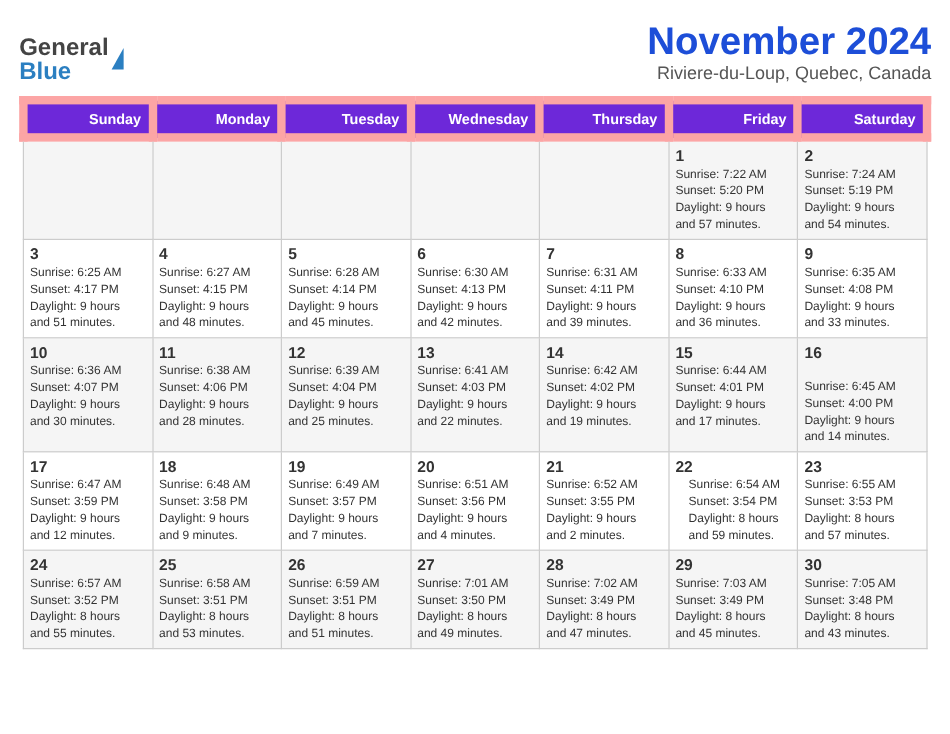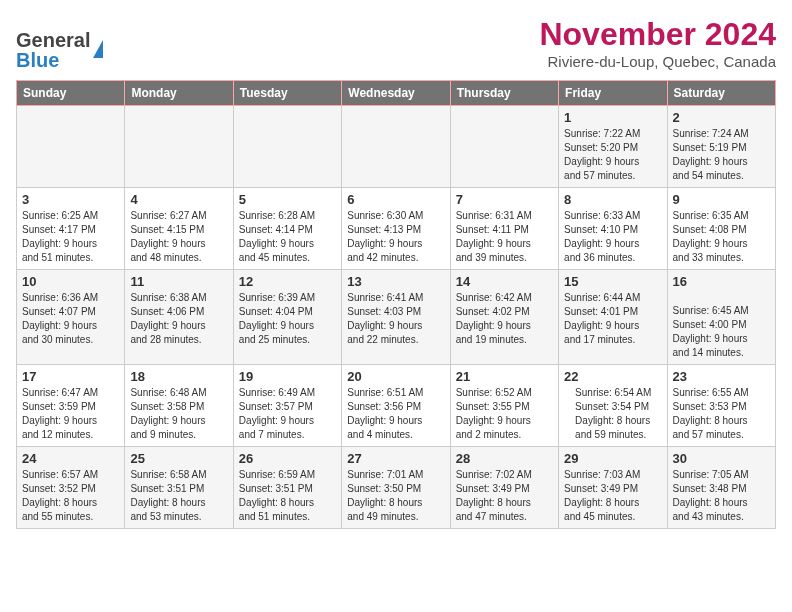--- a/index.html
+++ b/index.html
@@ -15,37 +15,37 @@
       justify-content: space-between;
       align-items: flex-end;
       margin-bottom: 10px;
     }
     .title-area {
       text-align: right;
     }
     .month-title {
       font-size: 32px;
       font-weight: bold;
-      color: #be185d;
+      color: #1d4ed8;
     }
     .location {
       font-size: 15px;
       color: #555;
     }
     .calendar {
       width: 100%;
       border-collapse: collapse;
     }
     .calendar th {
-      background-color: #737373;
+      background-color: #6d28d9;
       color: #fff;
-      text-align: left;
+      text-align: right;
       padding: 5px 6px;
       font-size: 12px;
-      border: 1px solid #fca5a5;
+      border: 7px solid #fca5a5;
     }
     .calendar td {
       vertical-align: top;
       border: 1px solid #ccc;
       padding: 4px 5px;
       font-size: 10px;
       color: #333;
       width: 14.28%;
       min-height: 80px;
       height: 80px;

